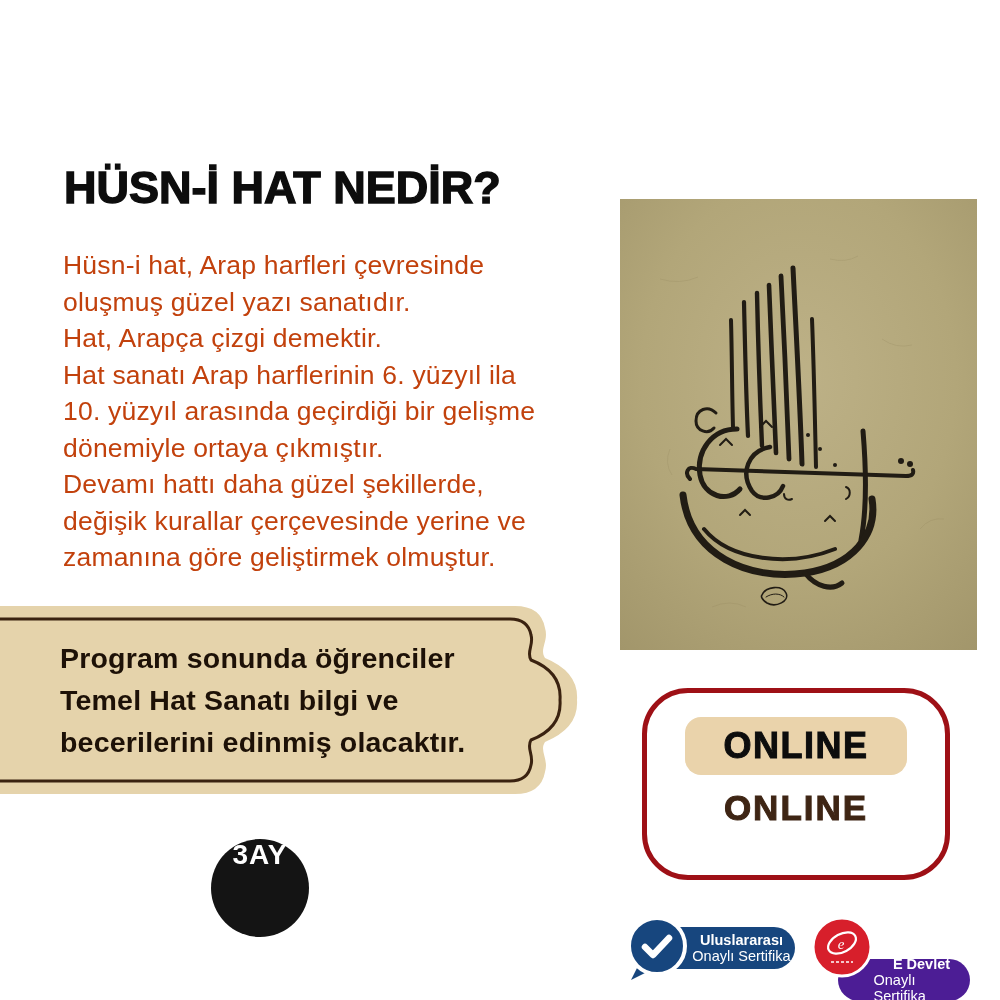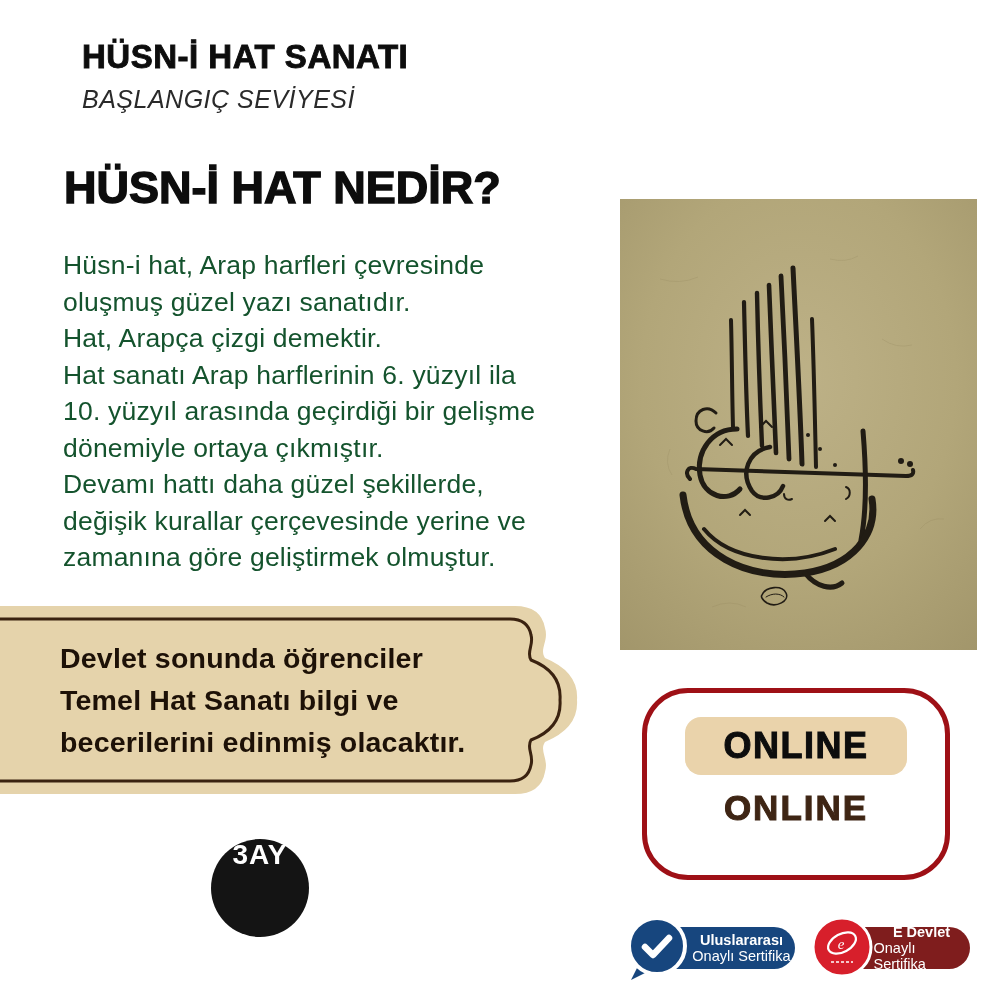--- a/index.html
+++ b/index.html
@@ -20,21 +20,21 @@
     color:#2a2a2a; letter-spacing:0.5px;
   }
   
   .section-heading {
     position:absolute; left:64px; top:162px;
     font-size:45px; font-weight:700; color:#0d0d0d; letter-spacing:0px;
     -webkit-text-stroke:1.4px #0d0d0d;
   }
   .body-text {
     position:absolute; left:63px; top:247px;
-    font-size:26.5px; line-height:36.5px; color:#14532d;
+    font-size:26.5px; line-height:36.5px; color:#c2410c;
     white-space:pre; letter-spacing:0.2px;
   }
   
   .artwork { position:absolute; left:620px; top:199px; width:357px; height:451px; }
   .artwork svg { display:block; width:100%; height:100%; }
   
   .outcome-box { position:absolute; left:0; top:604px; width:590px; height:192px; }
   .outcome-box svg { position:absolute; left:0; top:0; width:100%; height:100%; }
   .outcome-text {
     position:absolute; left:60px; top:33px;
@@ -84,32 +84,28 @@
   .badge-edevlet { width:162px; }
   .badge-pill {
     position:absolute; left:30px; right:0; top:13px; height:42px;
     border-radius:21px; color:#ffffff;
     display:flex; flex-direction:column; justify-content:center; align-items:center;
     padding-left:36px; line-height:1.12;
   }
   .badge-pill .l1 { font-size:14.5px; font-weight:700; }
   .badge-pill .l2 { font-size:14.5px; font-weight:400; }
   .pill-blue { background:#17467e; }
-  .pill-red  { background:#7f1d1d; }
+  .pill-red  { background:#4c1d95;margin-top:32px; }
   .badge-iconbox { position:absolute; left:0; top:0; width:68px; height:68px; }
 </style>
 </head>
 <body>
 
 <div id="canvas">
 
-  <div class="header">
-    <div class="header-title">HÜSN-İ HAT SANATI</div>
-    <div class="header-subtitle">BAŞLANGIÇ SEVİYESİ</div>
-  </div>
 
   <div class="section-heading">HÜSN-İ HAT NEDİR?</div>
   <div class="body-text">Hüsn-i hat, Arap harfleri çevresinde
 oluşmuş güzel yazı sanatıdır.
 Hat, Arapça çizgi demektir.
 Hat sanatı Arap harflerinin 6. yüzyıl ila
 10. yüzyıl arasında geçirdiği bir gelişme
 dönemiyle ortaya çıkmıştır.
 Devamı hattı daha güzel şekillerde,
 değişik kurallar çerçevesinde yerine ve
@@ -177,21 +173,21 @@
         <circle cx="188" cy="236" r="2"></circle>
       </g>
     </svg>
   </div>
 
   <div class="outcome-box">
     <svg viewBox="0 0 590 192" preserveAspectRatio="none">
       <path d="M0,2 H515 Q541,2 545,24 C549,37 539,45 545,54 Q579,68 577,96 Q579,124 545,138 C539,147 549,155 545,168 Q541,190 515,190 H0 Z" fill="#e5d3ab"></path>
       <path d="M0,15 H510 Q528,15 531,31 C534,41 526,48 531,56 Q562,68 560,96 Q562,124 531,136 C526,144 534,151 531,161 Q528,177 510,177 H0" fill="none" stroke="#3a2210" stroke-width="3"></path>
     </svg>
-    <div class="outcome-text">Devlet sonunda öğrenciler
+    <div class="outcome-text">Program sonunda öğrenciler
 Temel Hat Sanatı bilgi ve
 becerilerini edinmiş olacaktır.</div>
   </div>
 
   <div class="duration-badge">
     <span>3AY</span>
   </div>
 
   <div class="schedule-card">
     <div class="online-label">ONLINE</div>

